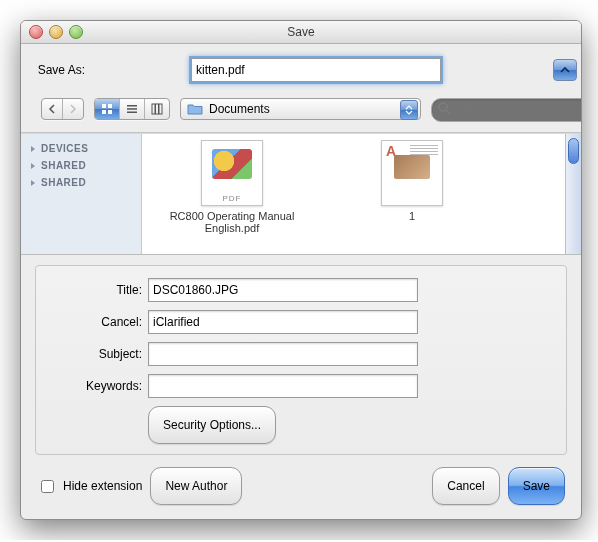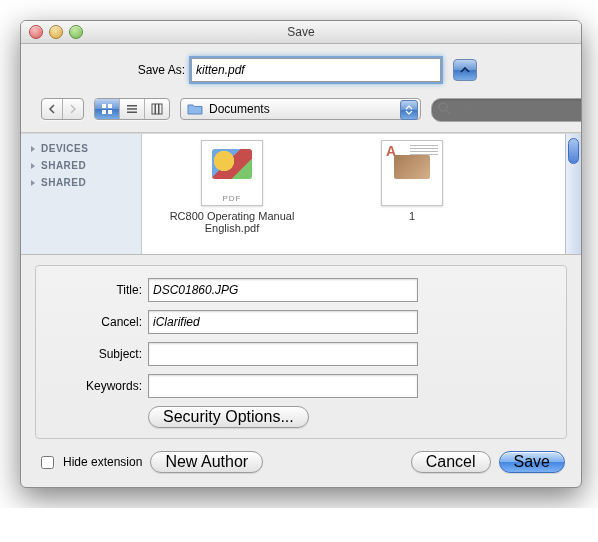--- a/index.html
+++ b/index.html
@@ -43,40 +43,39 @@
   .titlebar .title {
     position: absolute;
     left: 0; right: 0;
     text-align: center;
     font-size: 12px;
     color: #3a3a3a;
     pointer-events: none;
   }
 
   .row-saveas {
-    padding: 14px 20px 10px;
-    display: flex;
-    align-items: center;
-    justify-content: center;
+    padding: 14px 4px 10px;
+    display: flex;
+    align-items: center;
+    justify-content: space-between;
     gap: 6px;
   }
   .row-saveas label {
     text-align: right;
     min-width: 60px;
     color: #000;
   }
   .field {
     height: 20px;
     border: 1px solid #9a9a9a;
     background: #fff;
     padding: 1px 4px;
     font-size: 12px;
     font-family: inherit;
     box-shadow: inset 0 1px 2px rgba(0,0,0,0.15);
-    font-style: italic;
   }
   .saveas-input {
     width: 240px;
     box-shadow: 0 0 0 2px #7aa7d8, 0 0 5px 2px #8bb6e6;
     outline: none;
   }
   .disclosure {
     width: 22px; height: 20px;
     border: 1px solid #6f86b0;
     border-radius: 4px;
@@ -286,26 +285,26 @@
   }
   .meta-actions {
     padding-left: 96px;
   }
 
   .push-btn {
     display: inline-flex;
     align-items: center;
     justify-content: center;
     height: 20px;
-    padding: 0 14px;
+    padding: 8px 14px;
     border: 1px solid #9b9b9b;
     border-radius: 11px;
     background: linear-gradient(#ffffff,#e2e2e2);
     box-shadow: 0 1px 0 rgba(255,255,255,0.7) inset, 0 1px 1px rgba(0,0,0,0.1);
-    font-size: 16px;
+    font-size: 12px;
     font-family: inherit;
     color: #000;
     cursor: default;
   }
   .push-btn.default {
     border-color: #3c6fbf;
     background: linear-gradient(#cfe3fb,#7fb1ef 48%,#4488e4 52%,#7db2f3);
     color: #000;
   }
 

